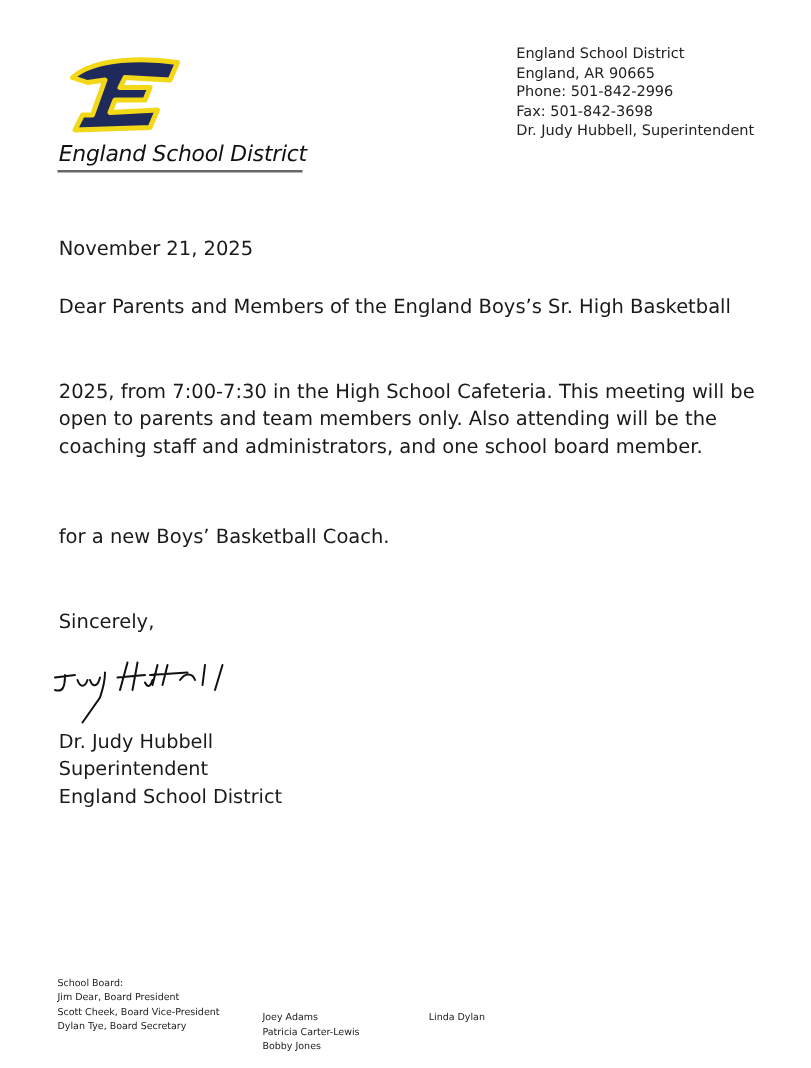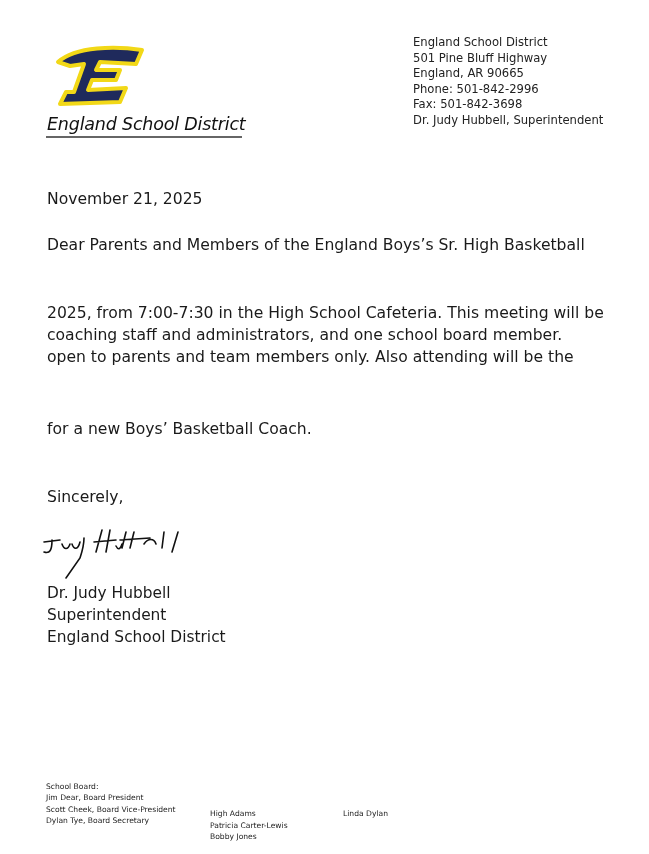--- a/index.html
+++ b/index.html
@@ -23,37 +23,36 @@
 <div class="logo">
   <svg width="100" height="70" viewBox="0 0 100 70">
     <path d="M12 22 C 30 6, 70 6, 96 10 L 90 24 L 54 22 L 50 30 L 74 30 L 70 40 L 46 40 L 42 50 L 80 48 L 74 62 L 14 64 L 20 52 L 28 52 L 38 24 L 24 26 Z" fill="#1f2a5c" stroke="#f2d817" stroke-width="4" stroke-linejoin="round"></path>
   </svg>
 </div>
 <div class="district-name">England School District</div>
 <div class="underline"></div>
 
 <div class="addr">
   <div>England School District</div>
-  <div>501 Pine Bluff Highway</div>
   <div>England, AR  90665</div>
   <div>Phone: 501-842-2996</div>
   <div>Fax: 501-842-3698</div>
   <div>Dr. Judy Hubbell, Superintendent</div>
 </div>
 
 <div class="body-text" style="top:188px">November 21, 2025</div>
 
 <div class="body-text" style="top:234px">
   <div>Dear Parents and Members of the England Boys’s Sr. High Basketball</div>
 </div>
 
 <div class="body-text" style="top:302px">
   <div>2025, from 7:00-7:30 in the High School Cafeteria. This meeting will be</div>
+  <div>open to parents and team members only. Also attending will be the</div>
   <div>coaching staff and administrators, and one school board member.</div>
-  <div>open to parents and team members only. Also attending will be the</div>
 </div>
 
 <div class="body-text" style="top:418px">
   <div>for a new Boys’ Basketball Coach.</div>
 </div>
 
 <div class="body-text" style="top:486px">Sincerely,</div>
 
 <div class="sig">
   <svg width="180" height="60" viewBox="0 0 180 60">
@@ -69,19 +68,19 @@
   <div>England School District</div>
 </div>
 
 <div class="board" style="left:46px">
   <div>School Board:</div>
   <div>Jim Dear, Board President</div>
   <div>Scott Cheek, Board Vice-President</div>
   <div>Dylan Tye, Board Secretary</div>
 </div>
 <div class="board" style="left:210px; top:808.4px">
-  <div>High Adams</div>
+  <div>Joey Adams</div>
   <div>Patricia Carter-Lewis</div>
   <div>Bobby Jones</div>
 </div>
 <div class="board" style="left:343px; top:808.4px">
   <div>Linda Dylan</div>
 </div>
 
 </body></html>

